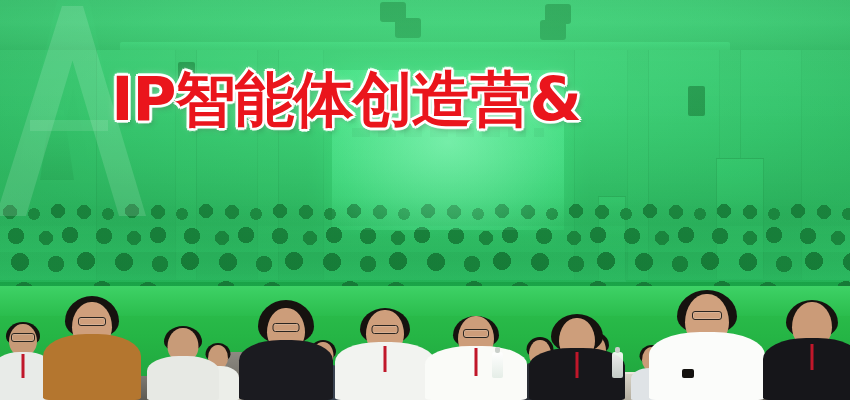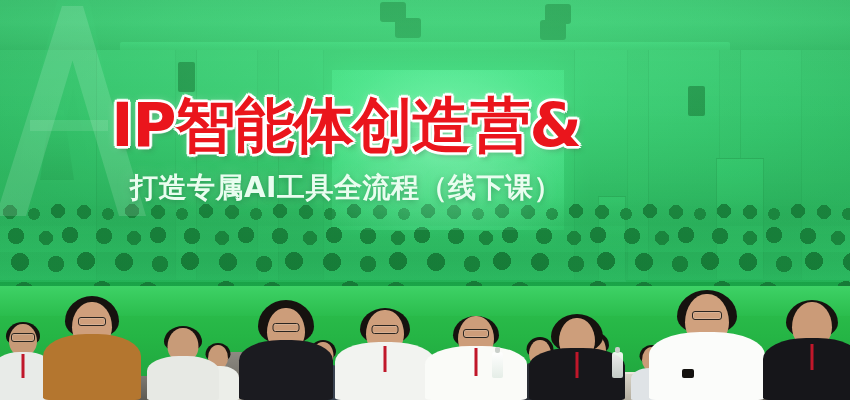--- a/index.html
+++ b/index.html
@@ -216,21 +216,21 @@
     position:absolute;left:332px;top:70px;width:232px;height:160px;
     background:radial-gradient(ellipse at 50% 45%,
       rgba(160,255,205,.55),rgba(110,245,175,.22) 70%,transparent 100%);
   }
 
   
   .titles{
     position:absolute;left:0;top:0;width:692px;height:300px;
     display:flex;flex-direction:column;align-items:center;
     justify-content:flex-start;
-    padding-top:91px;box-sizing:border-box;
+    padding-top:65px;box-sizing:border-box;
   }
   .title-line{
     font-family:"DejaVu Sans","Liberation Sans",sans-serif;
     font-weight:bold;
     font-size:60px;
     line-height:68px;
     letter-spacing:-1px;
     color:#EA151C;
     white-space:nowrap;
     text-shadow:
@@ -408,16 +408,15 @@
     <div class="p" style="left:762px;width:100px;height:100px;">
       <div class="hair" style="width:52px;height:38px;bottom:62px;"></div>
       <div class="head" style="width:40px;height:46px;bottom:52px;background:#cb9b78;"></div>
       <div class="body" style="width:98px;height:62px;background:#16161a;"></div>
       <div class="lanyard" style="height:26px;bottom:30px;"></div>
     </div>
   </div>
 
   <div class="titles">
     <div class="title-line l1">IP智能体创造营&amp;</div>
-    <div class="subtitle">打造专属AI工具全流程（线下课）</div>
   </div>
 
 </div>
 
 </body></html>

